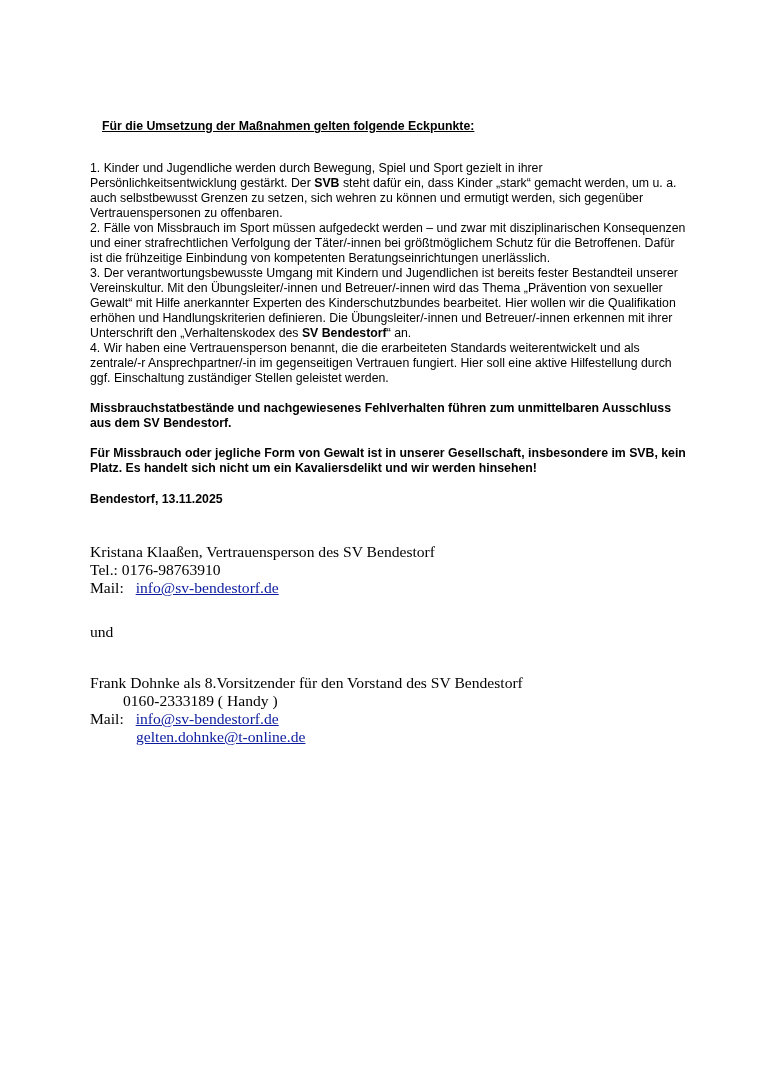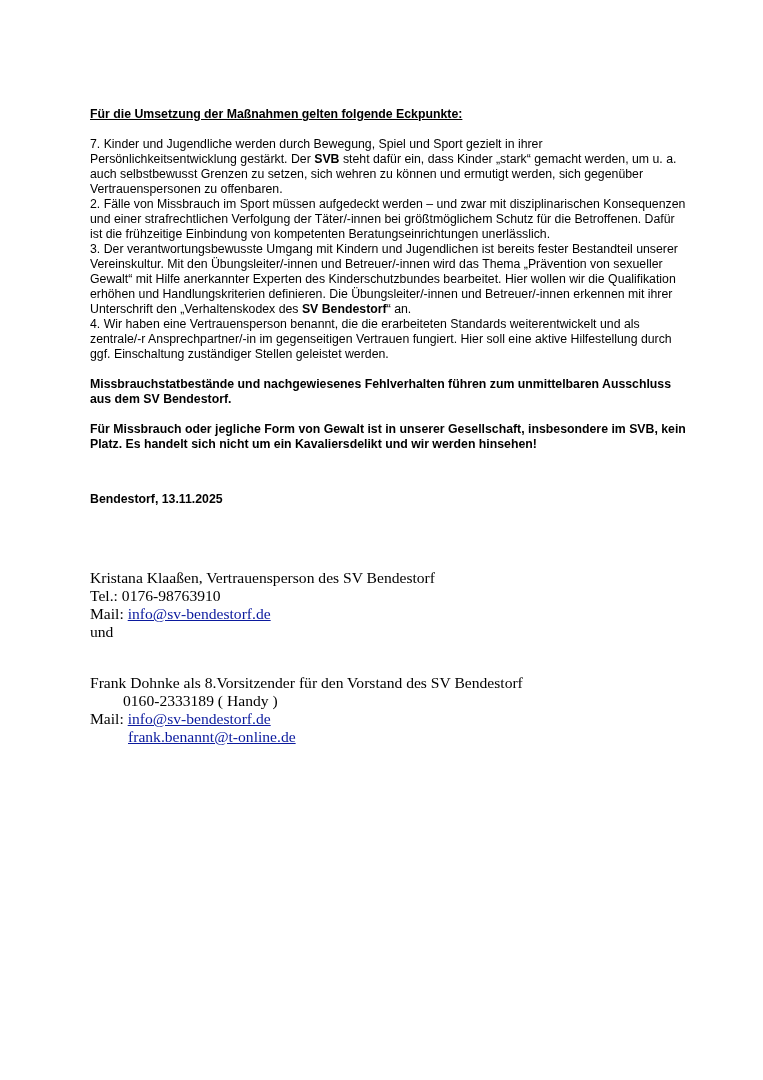--- a/index.html
+++ b/index.html
@@ -21,56 +21,57 @@
       width: 600px;
     }
     .sans {
       font-family: "Liberation Sans", sans-serif;
       font-size: 12.3px;
       line-height: 15px;
     }
     .heading {
       font-weight: bold;
       text-decoration: underline;
-      margin: 0;
+      margin: 12px;
       height: 15px;
     }
     .gap-15 { height: 15px; }
     .para { margin: 0; }
     .bold { font-weight: bold; }
     .serif {
       font-family: "Liberation Serif", serif;
       font-size: 15.6px;
       line-height: 18px;
     }
     .serif .line { white-space: pre; }
     a.link {
       color: #1a0dab;
       color: #0b1a9e;
       text-decoration: underline;
+      margin-left: 8px;
     }
     .indent-1 { padding-left: 35px; }
     .indent-2 { padding-left: 33px; }
     .indent-3 { padding-left: 38px; }
     .block-date { position: absolute; top: 385px; }
-    .block-contact1 { position: absolute; top: 462px; }
+    .block-contact1 { position: absolute; top: 436px; }
     .block-und { position: absolute; top: 516px; }
     .block-contact2 { position: absolute; top: 567px; }
   </style>
 </head>
 <body>
 
 <div class="page">
 
   <p class="sans heading">Für die Umsetzung der Maßnahmen gelten folgende Eckpunkte:</p>
   <div class="gap-15"></div>
 
   <div class="sans">
     <p class="para">
-      <span>7. Kinder und Jugendliche werden durch Bewegung, Spiel und Sport gezielt in ihrer Persönlichkeitsentwicklung gestärkt. Der </span><span class="bold">SVB</span><span> steht dafür ein, dass Kinder „stark“ gemacht werden, um u. a. auch selbstbewusst Grenzen zu setzen, sich wehren zu können und ermutigt werden, sich gegenüber Vertrauenspersonen zu offenbaren.</span>
+      <span>1. Kinder und Jugendliche werden durch Bewegung, Spiel und Sport gezielt in ihrer Persönlichkeitsentwicklung gestärkt. Der </span><span class="bold">SVB</span><span> steht dafür ein, dass Kinder „stark“ gemacht werden, um u. a. auch selbstbewusst Grenzen zu setzen, sich wehren zu können und ermutigt werden, sich gegenüber Vertrauenspersonen zu offenbaren.</span>
     </p>
     <p class="para">
       <span>2. Fälle von Missbrauch im Sport müssen aufgedeckt werden – und zwar mit disziplinarischen Konsequenzen und einer strafrechtlichen Verfolgung der Täter/-innen bei größtmöglichem Schutz für die Betroffenen. Dafür ist die frühzeitige Einbindung von kompetenten Beratungseinrichtungen unerlässlich.</span>
     </p>
     <p class="para">
       <span>3. Der verantwortungsbewusste Umgang mit Kindern und Jugendlichen ist bereits fester Bestandteil unserer Vereinskultur. Mit den Übungsleiter/-innen und Betreuer/-innen wird das Thema „Prävention von sexueller Gewalt“ mit Hilfe anerkannter Experten des Kinderschutzbundes bearbeitet. Hier wollen wir die Qualifikation erhöhen und Handlungskriterien definieren. Die Übungsleiter/-innen und Betreuer/-innen erkennen mit ihrer Unterschrift den „Verhaltenskodex des </span><span class="bold">SV Bendestorf</span><span>“ an.</span>
     </p>
     <p class="para">
       <span>4. Wir haben eine Vertrauensperson benannt, die die erarbeiteten Standards weiterentwickelt und als zentrale/-r Ansprechpartner/-in im gegenseitigen Vertrauen fungiert. Hier soll eine aktive Hilfestellung durch ggf. Einschaltung zuständiger Stellen geleistet werden.</span>
     </p>
@@ -88,16 +89,16 @@
     <div class="line"><span>Tel.: </span><span>0176-98763910</span></div>
     <div class="line"><span>Mail: </span><a class="link">info@sv-bendestorf.de</a></div>
   </div>
 
   <div class="serif block-und">und</div>
 
   <div class="serif block-contact2">
     <div class="line">Frank Dohnke als 8.Vorsitzender für den Vorstand des SV Bendestorf</div>
     <div class="line indent-2">0160-2333189 ( Handy )</div>
     <div class="line"><span>Mail: </span><a class="link">info@sv-bendestorf.de</a></div>
-    <div class="line indent-3"><a class="link">frank.benannt@t-online.de</a></div>
+    <div class="line indent-3"><a class="link">gelten.dohnke@t-online.de</a></div>
   </div>
 
 </div>
 
 </body></html>

